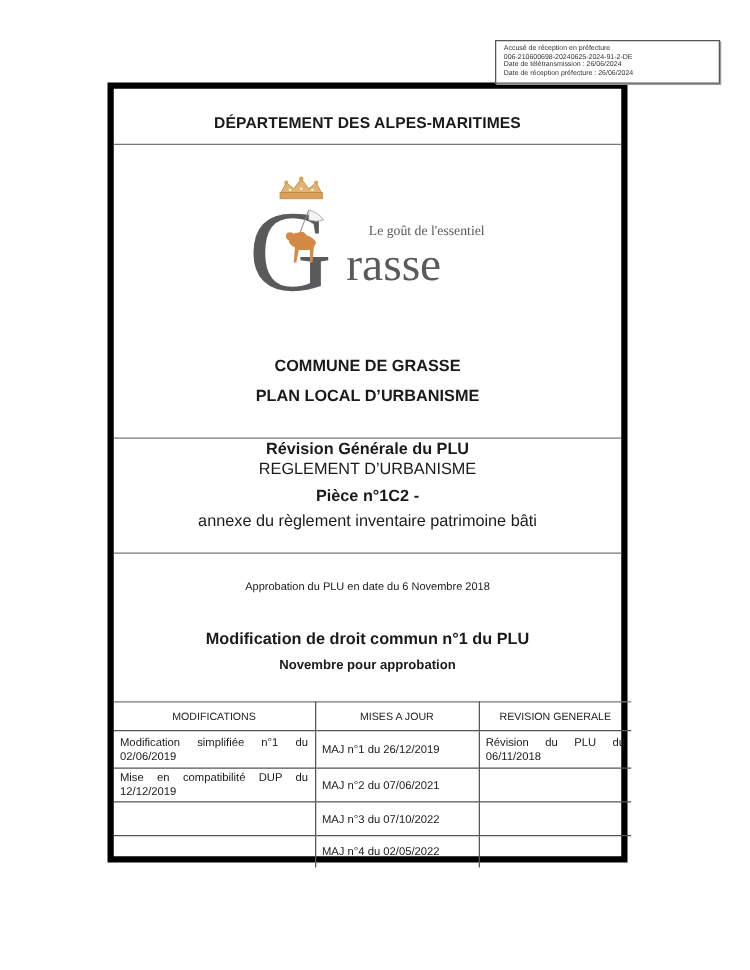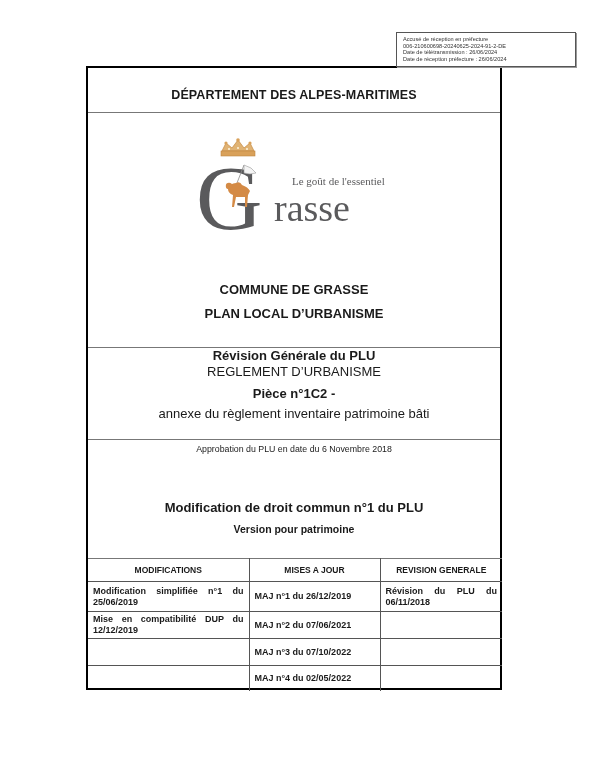--- a/index.html
+++ b/index.html
@@ -35,21 +35,21 @@
     }
     .stamp div { white-space: nowrap; }
 
     
     .frame {
       position: absolute;
       left: 86px;
       top: 66px;
       width: 416px;
       height: 624px;
-      border: 2px solid #000000;
+      border: 5px solid #000000;
       box-sizing: border-box;
     }
     .section {
       position: absolute;
       left: 0;
       width: 100%;
       box-sizing: border-box;
       border-bottom: 1px solid #777;
     }
     .sec-dept { top: 0; height: 45px; }
@@ -104,21 +104,21 @@
     }
     .regl-2 { top: 38px; font-weight: bold; }
     .regl-3 { top: 58px; }
 
     .small-line {
       position: absolute;
       left: 0; right: 0;
       text-align: center;
       font-size: 8.8px;
     }
-    .small-1 { top: 4px; }
+    .small-1 { top: 21px; }
     .small-2 { top: 19px; }
     .modif-title {
       position: absolute;
       left: 0; right: 0;
       top: 60px;
       text-align: center;
       font-weight: bold;
       font-size: 13px;
     }
     .modif-sub {
@@ -137,21 +137,21 @@
       top: 490px;
       width: 414px;
       border-collapse: collapse;
       table-layout: fixed;
       font-size: 9px;
     }
     .tbl td, .tbl th {
       border: 1px solid #555;
       padding: 0 5px;
       vertical-align: middle;
-      font-weight: bold;
+      font-weight: normal;
       line-height: 11px;
     }
     .tbl th {
       text-align: center;
       height: 22px;
       font-size: 8.5px;
     }
     .tbl tr.r1 td { height: 29px; }
     .tbl tr.r2 td { height: 26px; }
     .tbl tr.r3 td { height: 26px; }
@@ -213,37 +213,37 @@
 
   <div class="section sec-reglement">
     <div class="regl-title">REGLEMENT D’URBANISME</div>
     <div class="regl-line regl-2">Pièce n°1C2 -</div>
     <div class="regl-line regl-3">annexe du règlement inventaire patrimoine bâti</div>
   </div>
 
   <div class="section sec-modif">
     <div class="small-line small-1">Approbation du PLU en date du 6 Novembre 2018</div>
     <div class="modif-title">Modification de droit commun n°1 du PLU</div>
-    <div class="modif-sub">Version pour patrimoine</div>
+    <div class="modif-sub">Novembre pour approbation</div>
   </div>
 
   <table class="tbl">
     <colgroup>
       <col style="width:161px">
       <col style="width:131px">
       <col style="width:122px">
     </colgroup>
     <tbody>
         <tr>
       <th>MODIFICATIONS</th>
       <th>MISES A JOUR</th>
       <th>REVISION GENERALE</th>
     </tr>
     <tr class="r1">
-      <td class="just">Modification simplifiée n°1 du 25/06/2019</td>
+      <td class="just">Modification simplifiée n°1 du 02/06/2019</td>
       <td>MAJ n°1 du 26/12/2019</td>
       <td class="just">Révision du PLU du 06/11/2018</td>
     </tr>
     <tr class="r2">
       <td class="just">Mise en compatibilité DUP du 12/12/2019</td>
       <td>MAJ n°2 du 07/06/2021</td>
       <td></td>
     </tr>
     <tr class="r3">
       <td></td>

